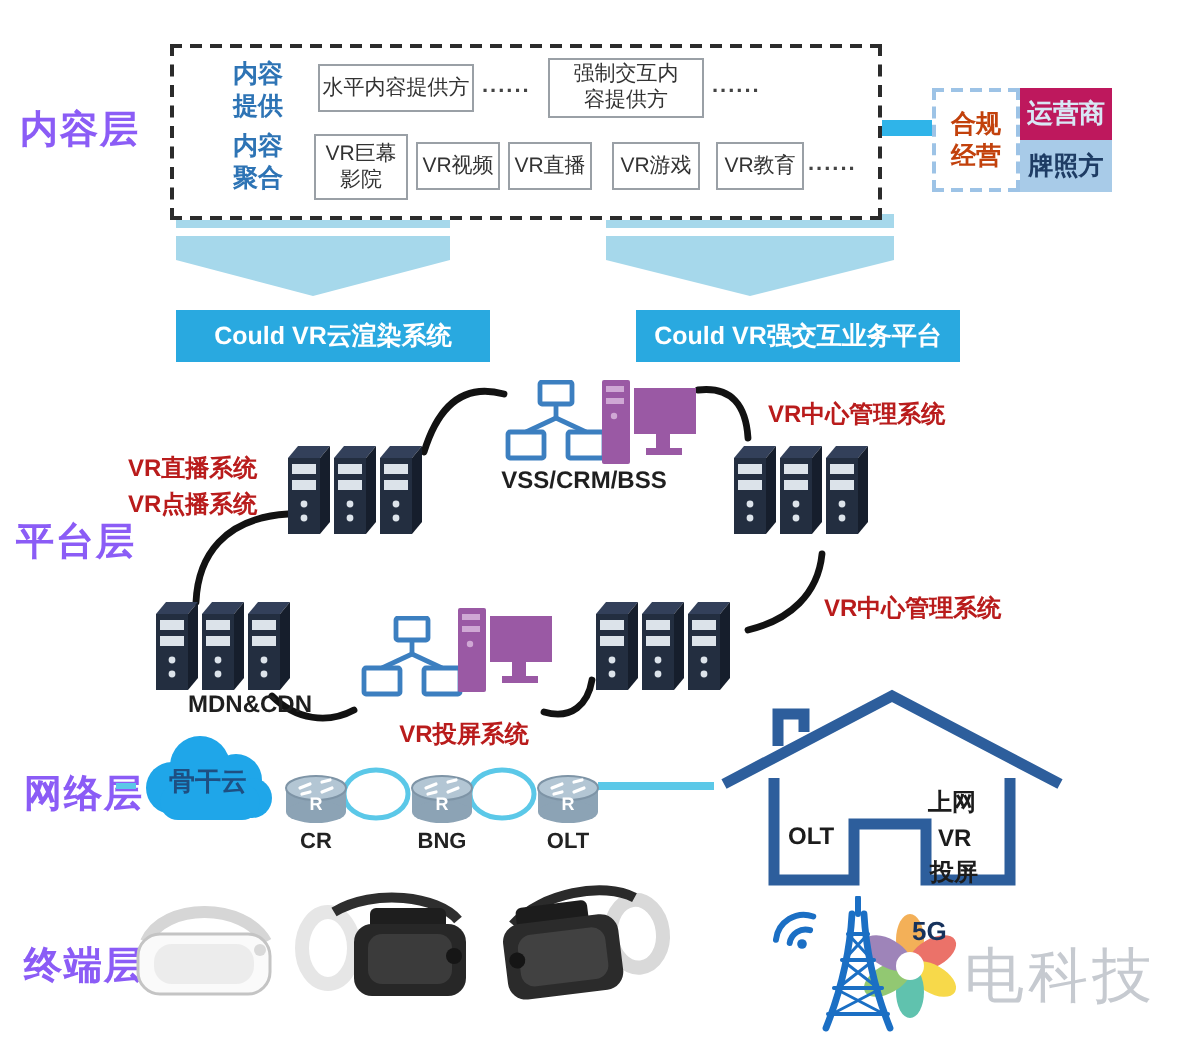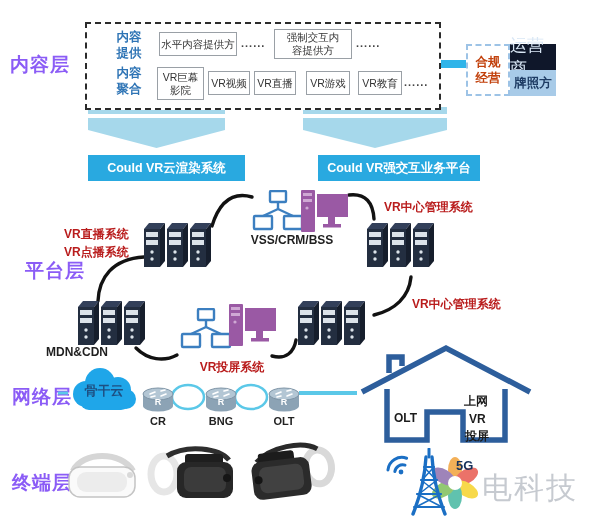--- a/index.html
+++ b/index.html
@@ -16,21 +16,21 @@
   .banner{background:#29A9E0;color:#fff;font-size:12.5px;font-weight:700;display:flex;
           align-items:center;justify-content:center;}
   .cyan-lbl{color:#b91c1c;font-size:12px;font-weight:700;}
   .dark-lbl{color:#1f1f1f;font-size:12px;font-weight:700;}
   .small-lbl{color:#222;font-size:11px;font-weight:600;}
   .comp-wrap{display:flex;}
   .comp-left{width:40px;border:2px dashed #9DC3E6;background:#fff;color:#c2410c;font-size:12.5px;
              font-weight:700;display:flex;align-items:center;justify-content:center;
              white-space:pre-line;text-align:center;line-height:1.3;}
   .comp-right{display:flex;flex-direction:column;width:46px;}
-  .comp-op{height:26px;background:#0f172a;color:#D9E7F5;font-size:17px;font-weight:400;
+  .comp-op{height:26px;background:#be185d;color:#D9E7F5;font-size:13px;font-weight:700;
            display:flex;align-items:center;justify-content:center;}
   .comp-lic{height:26px;background:#A8CBE8;color:#1E3C64;font-size:12.5px;font-weight:700;
             display:flex;align-items:center;justify-content:center;}
   .house-txt{color:#1c1c1c;font-size:12px;font-weight:700;margin-top:10px;}
   .brand-txt{color:#C6CAD0;font-size:30px;font-weight:400;letter-spacing:2px;}
   .fiveg-txt{color:#16325C;font-size:13px;font-weight:800;}
   .cloud-txt{color:#1E4F82;font-size:13px;font-weight:800;}
   svg{display:block;}
 </style>
 </head>
@@ -58,21 +58,21 @@
       <path d="M411,277 C409,297 395,310 374,315"></path>
     </g>
 
     <line x1="58" y1="393" x2="68" y2="393" stroke="#5BC8E8" stroke-width="3"></line>
     <ellipse cx="188" cy="397" rx="16" ry="12" fill="#fff" stroke="#5BC8E8" stroke-width="2.5"></ellipse>
     <ellipse cx="251" cy="397" rx="16" ry="12" fill="#fff" stroke="#5BC8E8" stroke-width="2.5"></ellipse>
     <line x1="299" y1="393" x2="357" y2="393" stroke="#5BC8E8" stroke-width="4"></line>
   </svg>
 
   <div class="abs layer-lbl" style="left:10px;top:52px;">内容层</div>
-  <div class="abs layer-lbl" style="left:25px;top:258px;">平台层</div>
+  <div class="abs layer-lbl" style="left:8px;top:258px;">平台层</div>
   <div class="abs layer-lbl" style="left:12px;top:384px;">网络层</div>
   <div class="abs layer-lbl" style="left:12px;top:470px;">终端层</div>
 
   <div class="abs dashed-box" style="left:85px;top:22px;width:352px;height:84px;z-index:2"></div>
 
   <div class="abs blue-lbl" style="left:106px;top:30px;width:46px;z-index:3">内容
 提供</div>
   <div class="abs cbox" style="left:159px;top:32px;width:76px;height:22px;z-index:3">水平内容提供方</div>
   <div class="abs dots" style="left:241px;top:37px;z-index:3">......</div>
   <div class="abs cbox pre" style="left:274px;top:29px;width:76px;height:28px;z-index:3">强制交互内
@@ -99,21 +99,21 @@
   </div>
 
   <div class="abs banner" style="left:88px;top:155px;width:157px;height:26px;z-index:2">Could VR云渲染系统</div>
   <div class="abs banner" style="left:318px;top:155px;width:162px;height:26px;z-index:2">Could VR强交互业务平台</div>
 
   <div class="abs cyan-lbl" style="left:64px;top:226px;z-index:3">VR直播系统</div>
   <div class="abs cyan-lbl" style="left:64px;top:244px;z-index:3">VR点播系统</div>
   <div class="abs dark-lbl" style="left:242px;top:233px;width:100px;text-align:center;z-index:3">VSS/CRM/BSS</div>
   <div class="abs cyan-lbl" style="left:384px;top:199px;z-index:3">VR中心管理系统</div>
   <div class="abs cyan-lbl" style="left:412px;top:296px;z-index:3">VR中心管理系统</div>
-  <div class="abs dark-lbl" style="left:46px;top:345px;width:96px;text-align:left;z-index:3">MDN&amp;CDN</div>
+  <div class="abs dark-lbl" style="left:60px;top:345px;width:96px;text-align:right;z-index:3">MDN&amp;CDN</div>
   <div class="abs cyan-lbl" style="left:186px;top:359px;width:92px;text-align:center;z-index:3">VR投屏系统</div>
 
   <svg class="abs" style="left:143px;top:221px;z-index:2" width="68" height="48" viewBox="0 0 68 48">
     <g>
       <polygon points="1,8 6,2 22,2 17,8" fill="#33405A"></polygon>
         <polygon points="17,8 22,2 22,40 17,46" fill="#161E2C"></polygon>
       <rect x="1" y="8" width="16" height="38" fill="#232E40"></rect>
       <rect x="3" y="11" width="12" height="5" fill="#DCE3EA"></rect>
         <rect x="3" y="19" width="12" height="5" fill="#DCE3EA"></rect>
       <circle cx="9" cy="31" r="1.7" fill="#DCE3EA"></circle>

